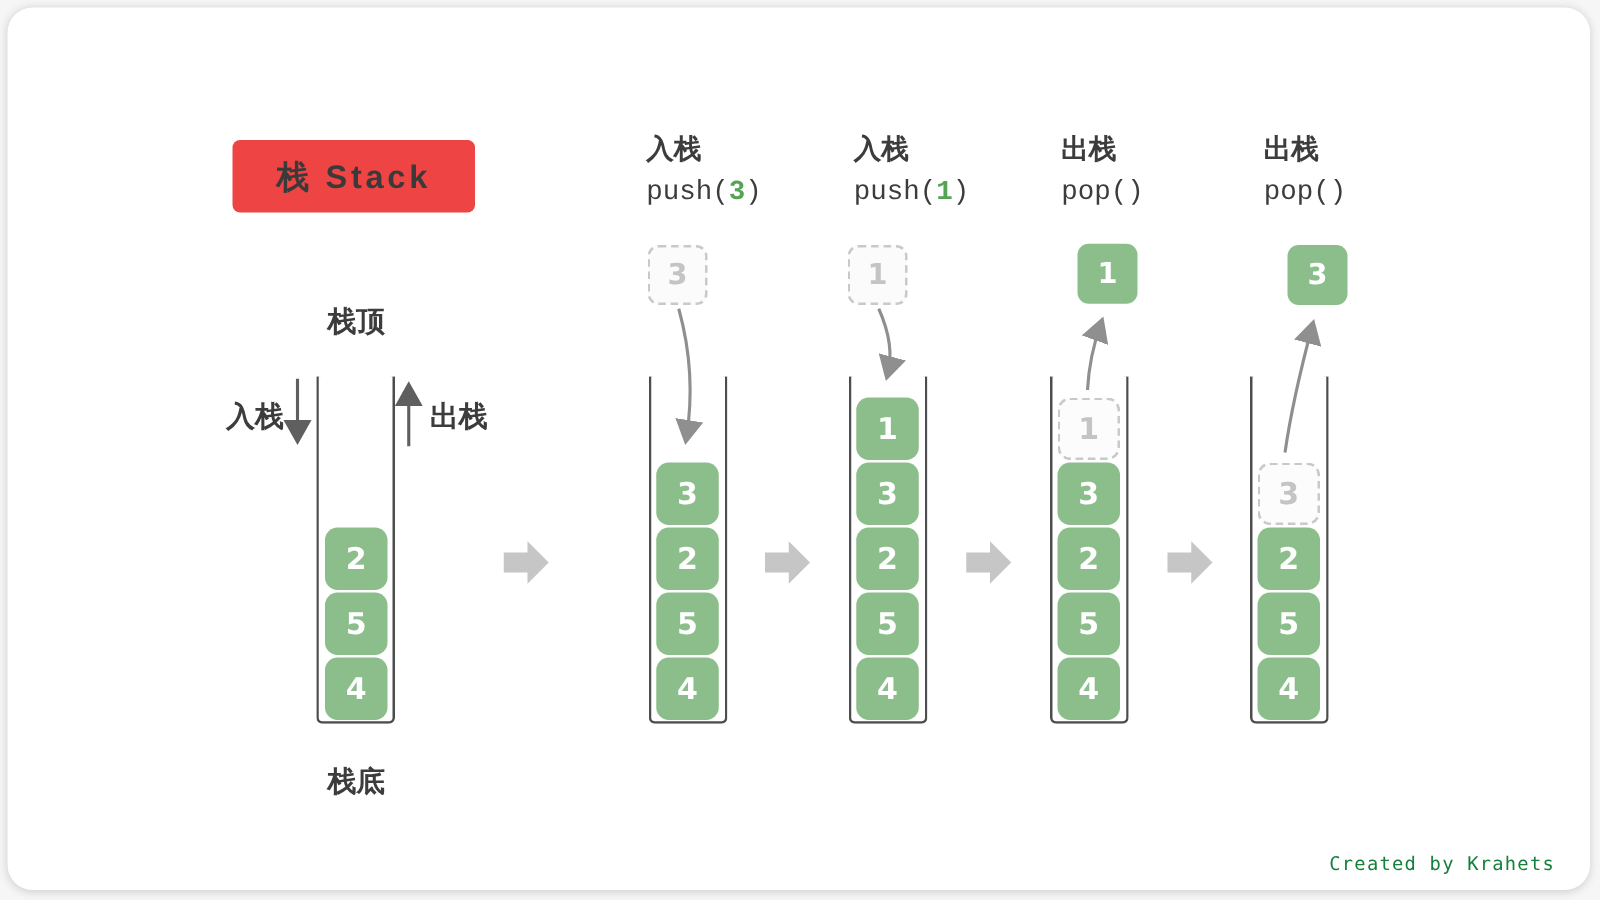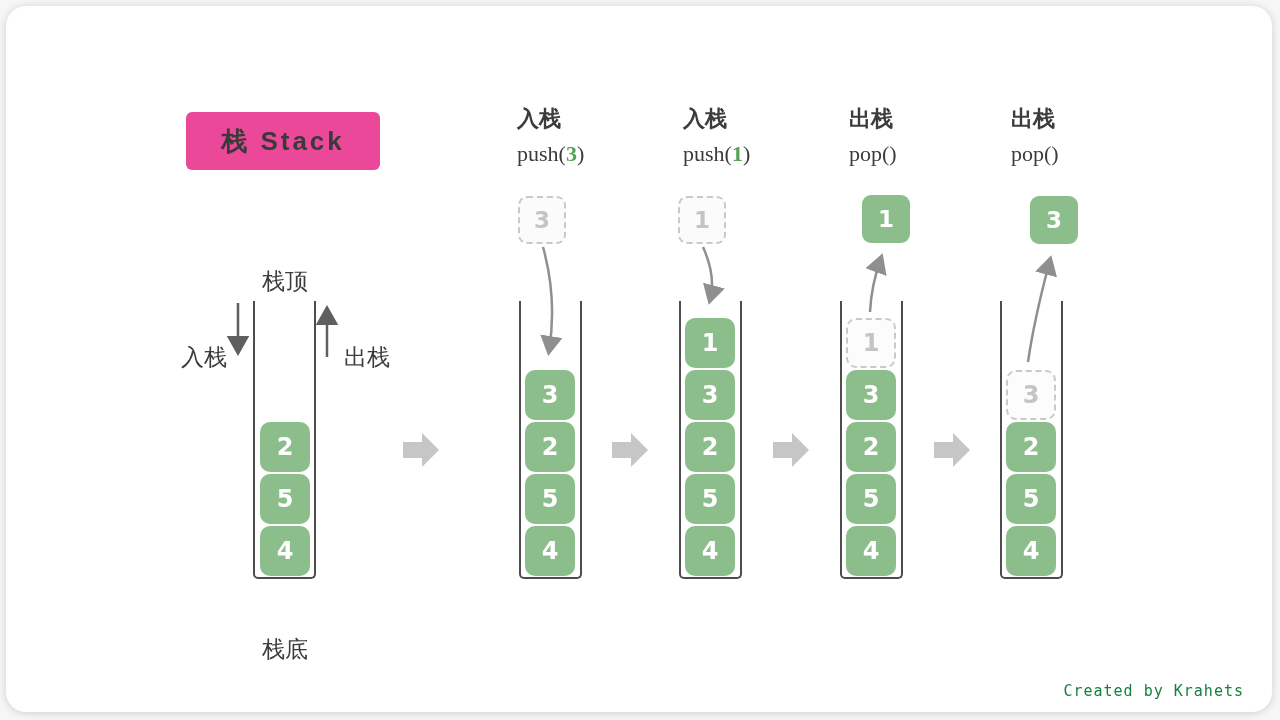--- a/index.html
+++ b/index.html
@@ -1,33 +1,33 @@
 <!DOCTYPE html>
 <html><head>
 <meta charset="utf-8">
 <style>
   html,body{margin:0;padding:0;background:#f6f6f6;}
   .page{position:relative;width:1280px;height:720px;font-family:"Liberation Sans",sans-serif;overflow:hidden;}
   .card{position:absolute;left:6px;top:6px;width:1266px;height:706px;background:#ffffff;border-radius:20px;
         box-shadow:0 1px 8px rgba(0,0,0,0.16);}
   .abs{position:absolute;}
 
-  .title-box{left:186px;top:112px;width:194px;height:58px;background:#ec4899;border-radius:6px;
+  .title-box{left:186px;top:112px;width:194px;height:58px;background:#ef4444;border-radius:6px;
              display:flex;align-items:center;justify-content:center;
              font-weight:700;font-size:26px;color:#3a3a3a;letter-spacing:3px;}
 
-  .cn-label{font-weight:400;font-size:23px;color:#3c3c3c;margin-top:24px;}
+  .cn-label{font-weight:700;font-size:23px;color:#3c3c3c;}
   .stack-top-label{left:253px;top:242px;width:64px;text-align:center;}
   .stack-bottom-label{left:253px;top:610px;width:64px;text-align:center;}
   .push-side-label{left:181px;top:318px;}
   .pop-side-label{left:344px;top:318px;}
 
   .op-header{top:104px;}
   .op-cn{font-weight:700;font-size:22px;color:#3c3c3c;height:28px;margin-bottom:9px;}
-  .op-code{font-family:Liberation Serif, serif;font-size:22px;color:#3c3c3c;white-space:pre;}
+  .op-code{font-family:Liberation Mono, monospace;font-size:22px;color:#3c3c3c;white-space:pre;}
   .op-code .arg{color:#55a455;font-weight:700;}
 
   .stack-container{top:301px;width:63px;height:278px;
       border-left:2px solid #4d4d4d;border-right:2px solid #4d4d4d;border-bottom:2px solid #4d4d4d;
       border-radius:0 0 5px 5px;box-sizing:border-box;}
 
   .cell{width:50px;height:50px;border-radius:10px;background:#8bbe8b;color:#ffffff;
         display:flex;align-items:center;justify-content:center;
         font-family:"DejaVu Sans",sans-serif;font-weight:700;font-size:24px;}
   .ghost{width:46px;height:46px;background:#fcfcfc;border:2px dashed #c9c9c9;color:#c4c4c4;}

